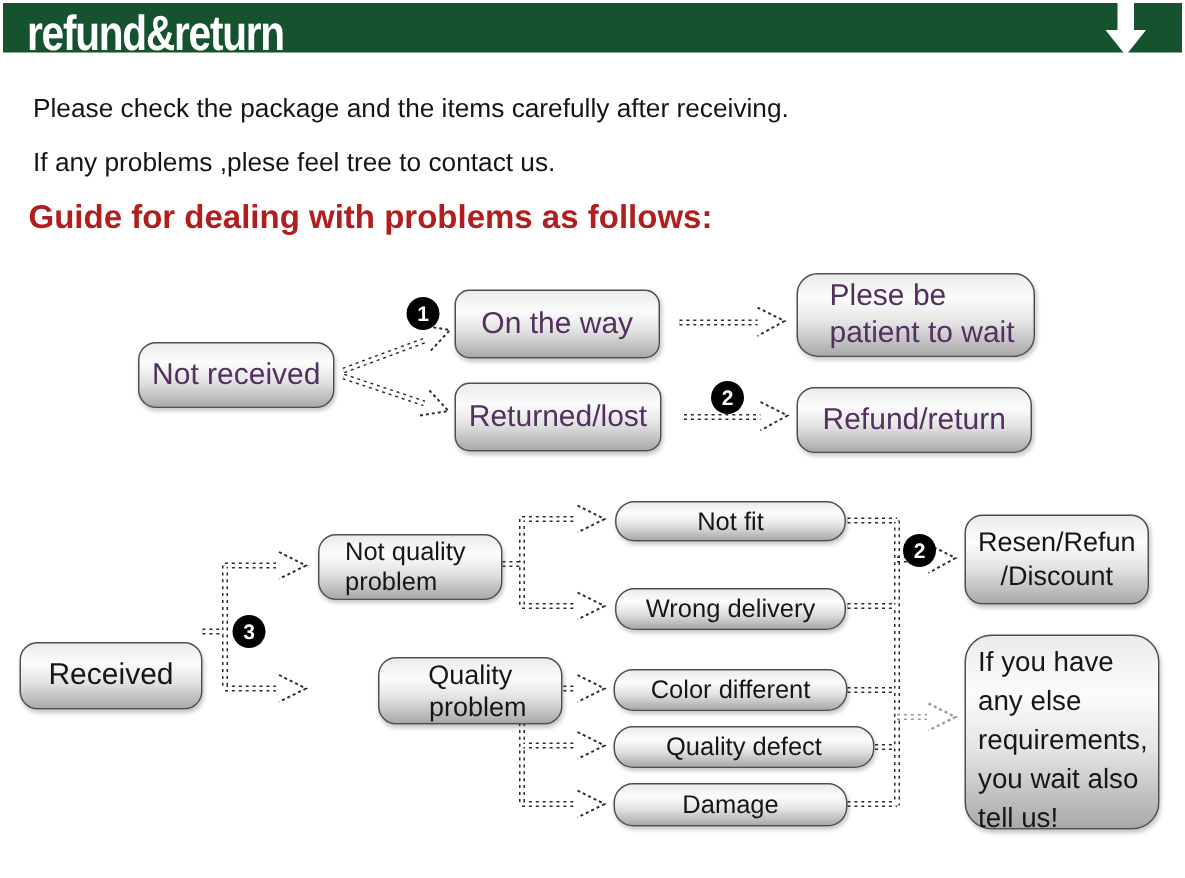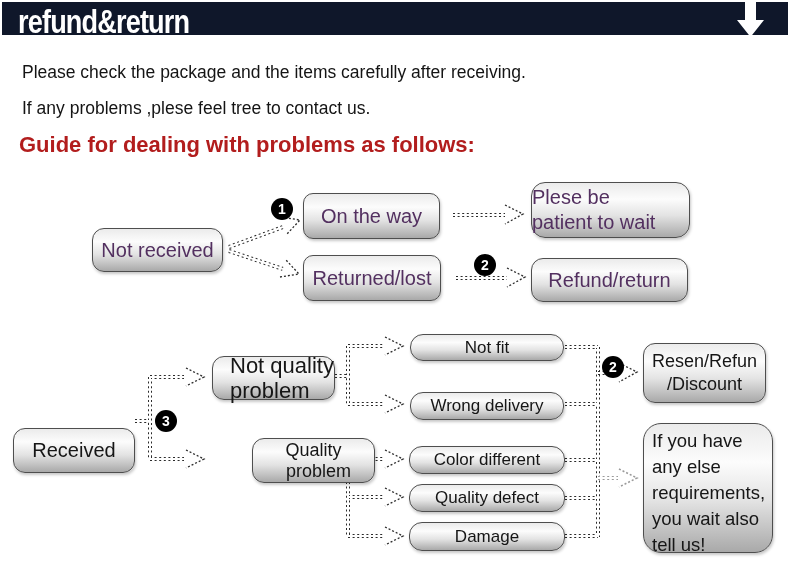--- a/index.html
+++ b/index.html
@@ -1,20 +1,20 @@
 <!DOCTYPE html>
 <html><head>
 <meta charset="utf-8">
 <style>
   html,body{margin:0;padding:0;}
   body{width:790px;height:585px;position:relative;background:#ffffff;overflow:hidden;
        font-family:"Liberation Sans",sans-serif;}
 
   
-  .banner{position:absolute;left:2px;top:2px;width:786px;height:33px;background:#0f172a;}
+  .banner{position:absolute;left:2px;top:2px;width:786px;height:33px;background:#14532d;}
   .banner-title{position:absolute;left:16px;top:1px;color:#fff;font-size:33px;font-weight:bold;
        letter-spacing:-1px;transform:scaleX(0.82);transform-origin:left top;white-space:nowrap;}
 
   
   .intro{position:absolute;left:22px;color:#141414;font-size:17.5px;white-space:nowrap;}
   .heading{position:absolute;left:19px;top:132px;color:#b21d1d;font-size:22px;font-weight:bold;white-space:nowrap;}
 
   
   .box{position:absolute;box-sizing:border-box;z-index:2;
        background:linear-gradient(180deg,#ebebeb 0%,#fcfcfc 30%,#e3e3e3 60%,#a9a9a9 100%);
@@ -120,49 +120,49 @@
 
 <div class="box s1" style="left:92px;top:228px;width:131px;height:44px;">
   <span>Not received</span>
 </div>
 <div class="box s1" style="left:303px;top:193px;width:137px;height:46px;border-radius:10px;">
   <span>On the way</span>
 </div>
 <div class="box s1" style="left:303px;top:255px;width:138px;height:46px;border-radius:10px;">
   <span>Returned/lost</span>
 </div>
-<div class="box s1 la" style="left:531px;top:182px;width:159px;height:56px;border-radius:14px;line-height:1.26;justify-content:center;">
+<div class="box s1 la" style="left:531px;top:182px;width:159px;height:56px;border-radius:14px;padding-left:21px;line-height:1.26;justify-content:center;">
   <span class="ln">Plese be</span>
   <span class="ln">patient to wait</span>
 </div>
 <div class="box s1" style="left:531px;top:258px;width:157px;height:44px;">
   <span>Refund/return</span>
 </div>
 
 <div class="box s2" style="left:13px;top:400px;width:122px;height:45px;margin-top:28px;">
   <span>Received</span>
 </div>
-<div class="box la" style="left:212px;top:356px;width:123px;height:44px;font-size:22px;padding-left:17px;">
+<div class="box la" style="left:212px;top:356px;width:123px;height:44px;font-size:17px;padding-left:17px;">
   <span class="ln">Not quality</span>
   <span class="ln">problem</span>
 </div>
 <div class="box" style="left:212px;top:438px;width:123px;height:45px;font-size:18px;margin-left:40px;">
   <span class="ln">Quality</span>
   <span class="ln" style="padding-left:10px;">problem</span>
 </div>
 <div class="box mid" style="left:410px;top:334px;width:154px;height:27px;">
   <span>Not fit</span>
 </div>
 <div class="box mid" style="left:410px;top:392px;width:154px;height:28px;">
   <span>Wrong delivery</span>
 </div>
 <div class="box mid" style="left:409px;top:446px;width:156px;height:28px;">
   <span>Color different</span>
 </div>
-<div class="box mid" style="left:409px;top:484px;width:156px;height:28px;">
+<div class="box mid" style="left:409px;top:484px;width:174px;height:28px;">
   <span>Quality defect</span>
 </div>
 <div class="box mid" style="left:409px;top:522px;width:156px;height:29px;">
   <span>Damage</span>
 </div>
 <div class="box" style="left:643px;top:343px;width:123px;height:60px;font-size:18px;line-height:1.28;">
   <span class="ln">Resen/Refun</span>
   <span class="ln">/Discount</span>
 </div>
 <div class="box la" style="left:643px;top:423px;width:130px;height:130px;font-size:18.5px;line-height:26px;border-radius:18px;padding-left:8px;justify-content:flex-start;padding-top:4px;">

